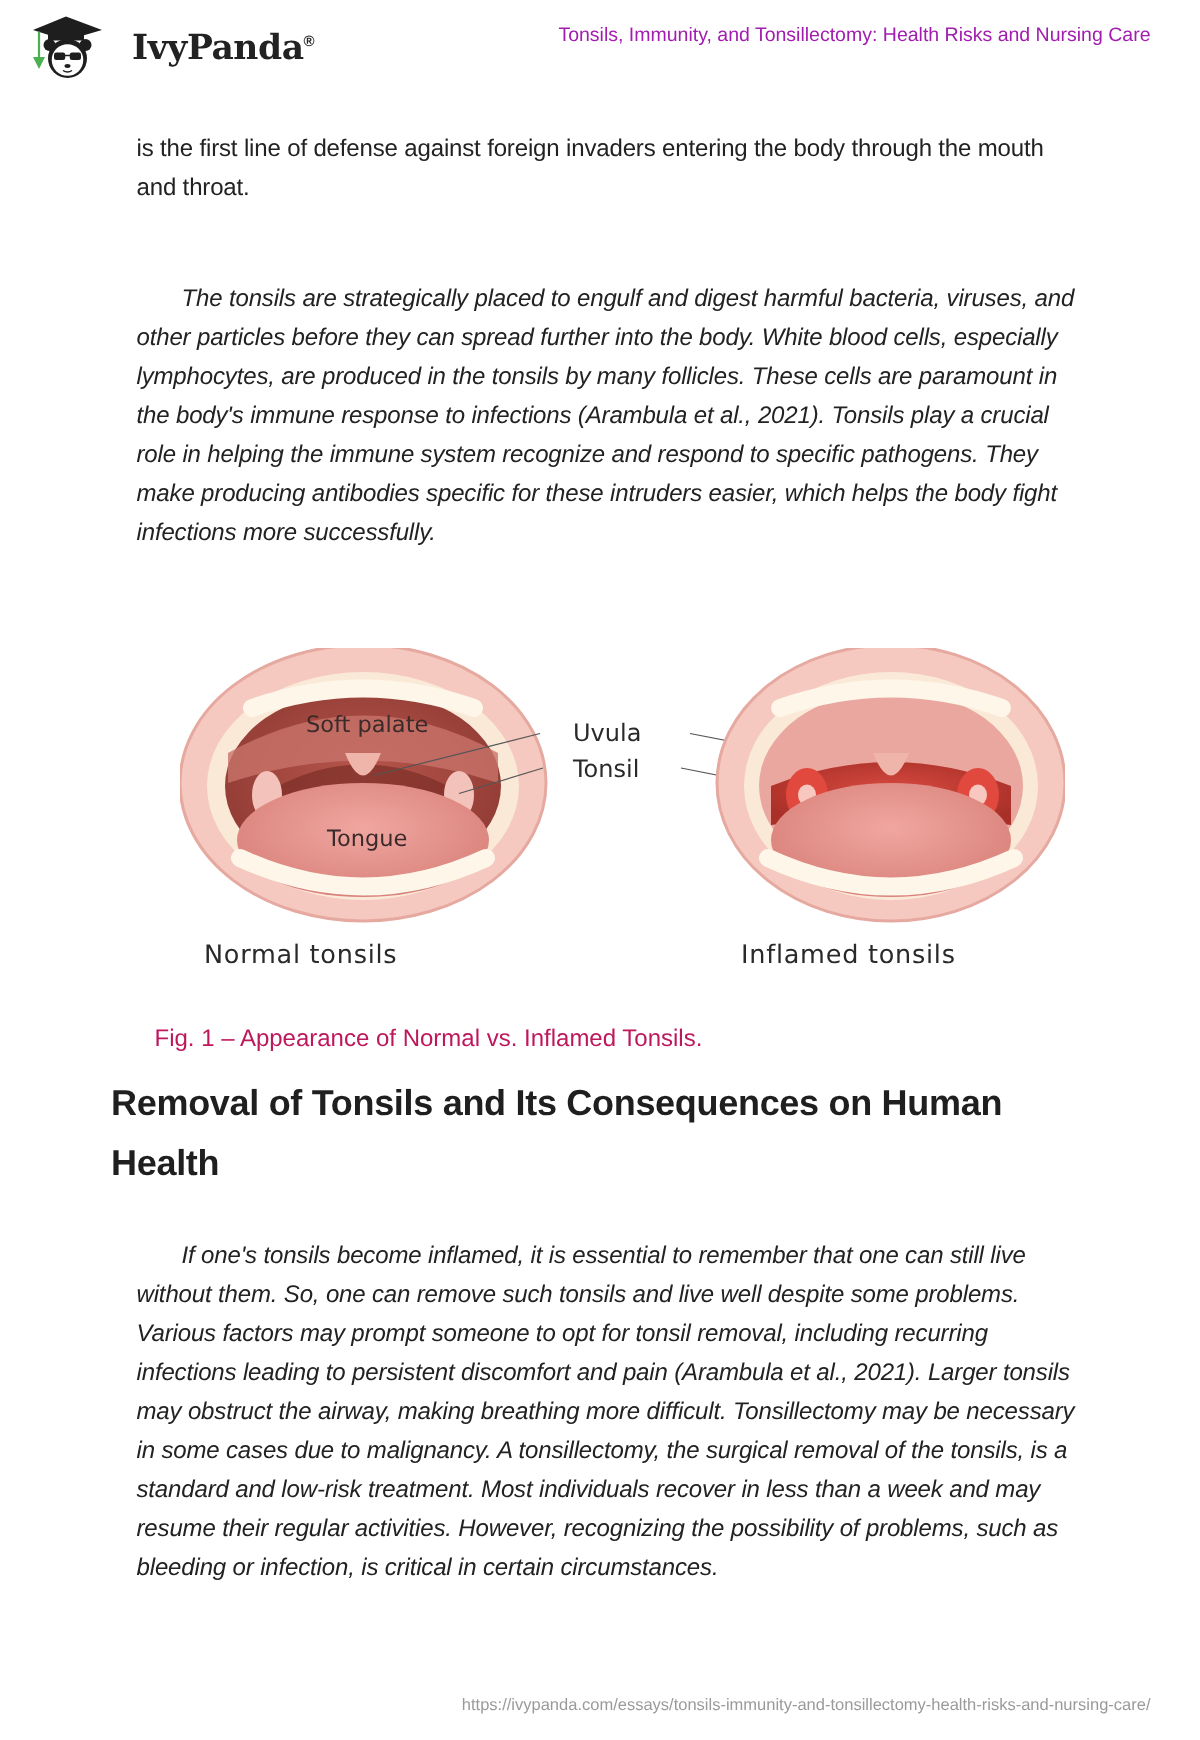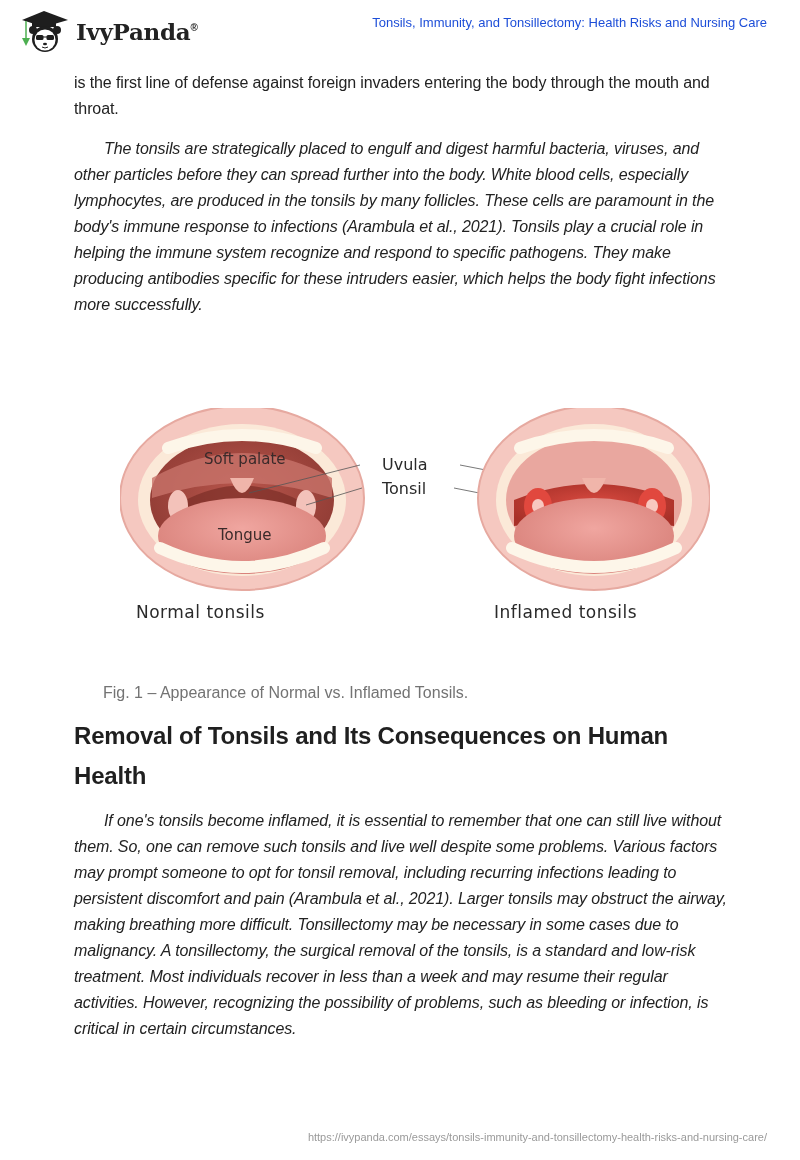--- a/index.html
+++ b/index.html
@@ -1,30 +1,30 @@
 <!DOCTYPE html>
 <html><head>
   <meta charset="utf-8">
   <style>
     html, body { margin: 0; padding: 0; background: #ffffff; }
     body { width: 800px; height: 1160px; position: relative; overflow: hidden; font-family: "Liberation Sans", sans-serif; color: #222; }
     .header { position: absolute; left: 0; top: 0; width: 800px; height: 62px; }
     .logo { position: absolute; left: 16px; top: 8px; display: flex; align-items: center; }
     .logo-mark { width: 56px; height: 46px; }
-    .logo-text { font-family: "DejaVu Serif", serif; font-weight: bold; font-size: 23px; color: #222; margin-left: 4px; letter-spacing: -0.3px; }
+    .logo-text { font-family: "DejaVu Serif", serif; font-weight: bold; font-size: 23px; color: #222; margin-left: 16px; letter-spacing: -0.3px; }
     .logo-reg { font-size: 10px; vertical-align: super; font-family: "Liberation Sans", sans-serif; }
-    .header-title { position: absolute; right: 33px; top: 15px; font-size: 13px; color: #1d4ed8; }
+    .header-title { position: absolute; right: 33px; top: 15px; font-size: 13px; color: #a21caf; }
 
     .content { position: absolute; left: 74px; top: 70px; width: 660px; }
-    p.body { font-size: 16px; line-height: 26px; margin: 0; color: #222; letter-spacing: -0.1px; }
+    p.body { font-size: 16px; line-height: 26px; margin: 17px; color: #222; letter-spacing: -0.1px; }
     p.indent { text-indent: 30px; font-style: italic; }
     .gap { height: 14px; }
 
-    .figure { position: absolute; left: 120px; top: 408px; width: 590px; height: 220px; }
-    .fig-caption { position: absolute; left: 103px; top: 684px; font-size: 16px; color: #737373; }
+    .figure { position: absolute; left: 120px; top: 432px; width: 590px; height: 220px; }
+    .fig-caption { position: absolute; left: 103px; top: 684px; font-size: 16px; color: #be185d; }
     h2.section { position: absolute; left: 74px; top: 716px; width: 660px; margin: 0; font-size: 24px; line-height: 40px; font-weight: bold; color: #1f1f1f; letter-spacing: -0.2px; }
     .section-body { position: absolute; left: 74px; top: 808px; width: 660px; }
     .footer-url { position: absolute; right: 33px; top: 1131px; font-size: 11px; color: #9a9a9a; }
     .lbl { font-family: "DejaVu Sans", sans-serif; fill: #3a2a2a; }
   </style>
 </head>
 <body>
 
 <div class="header">
   <div class="logo">

